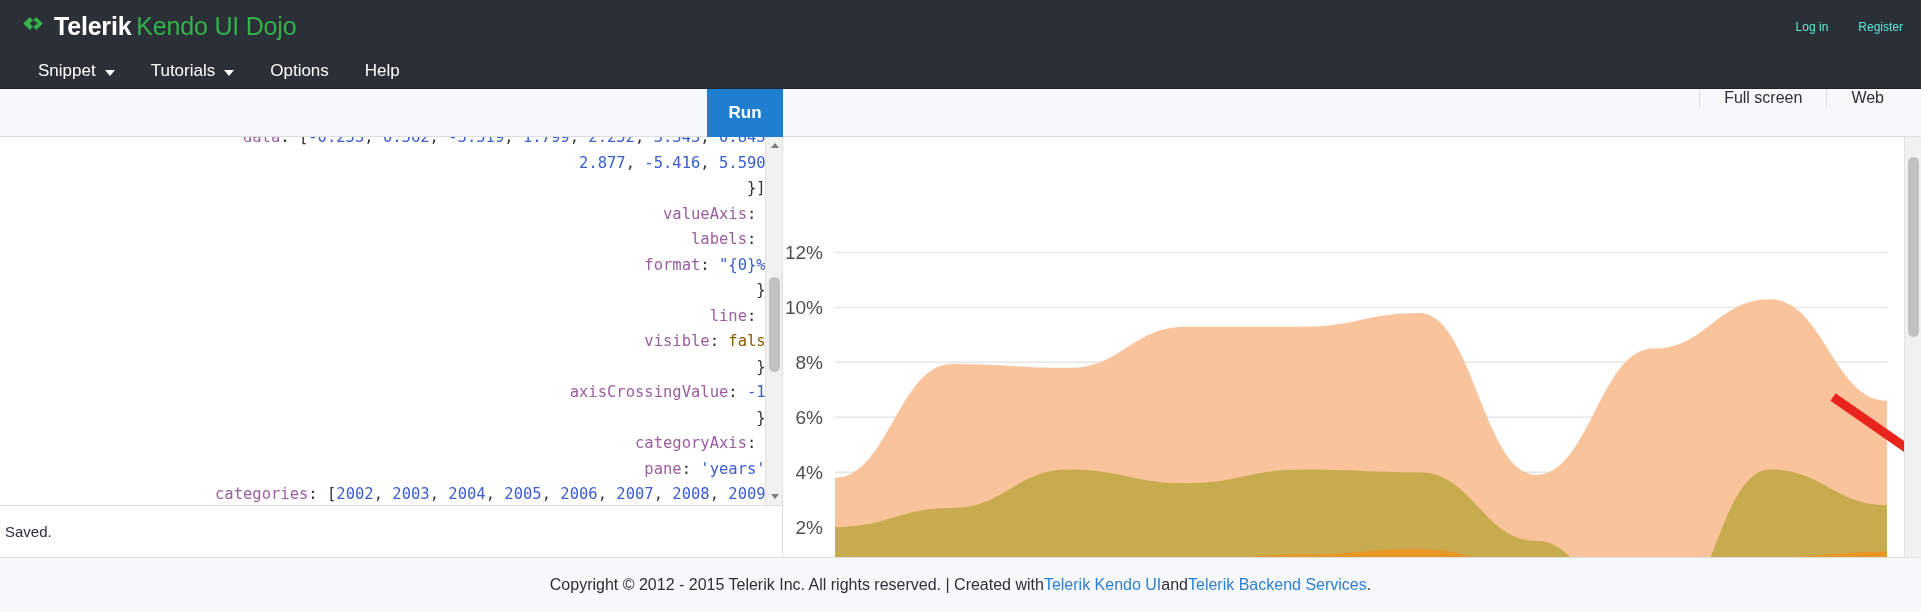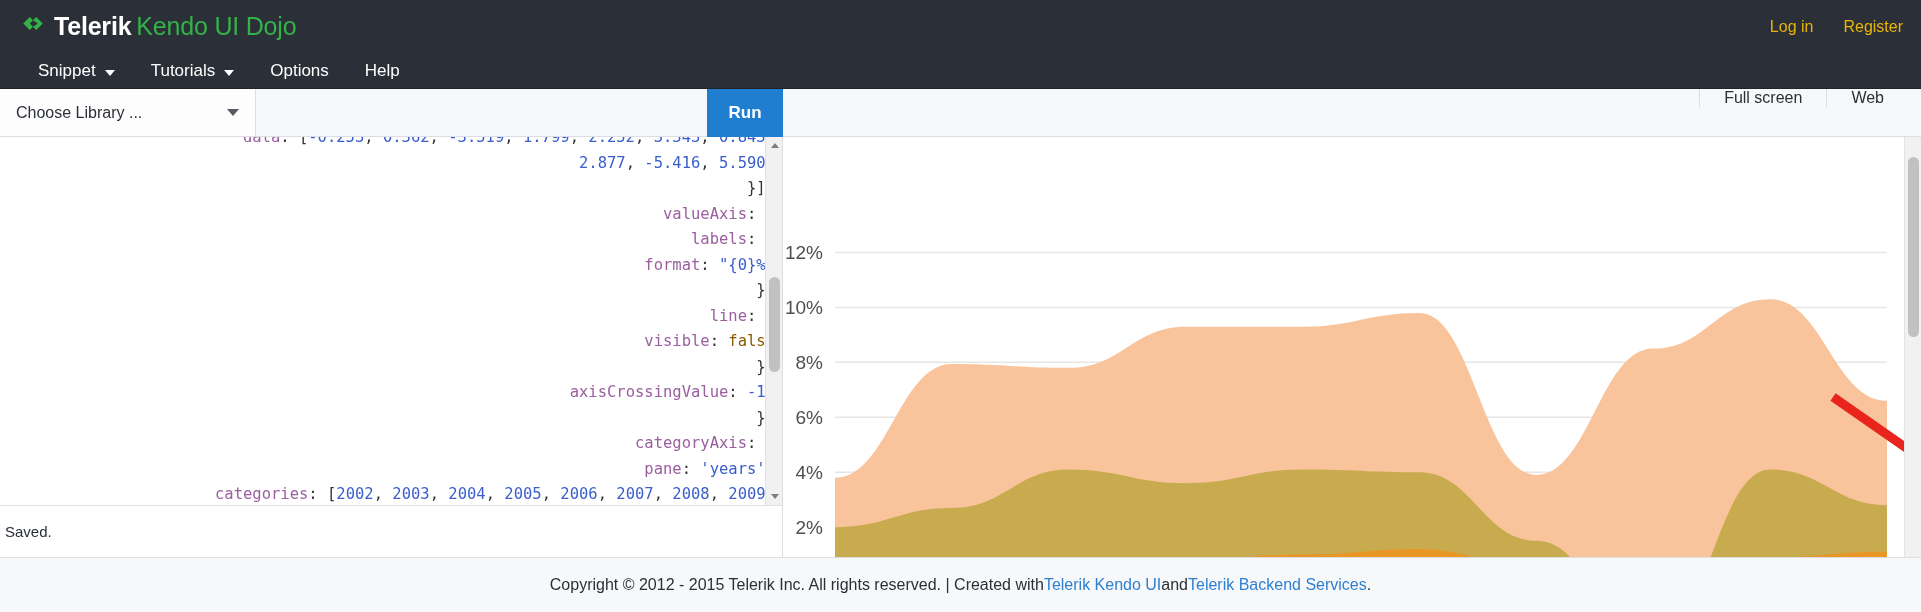--- a/index.html
+++ b/index.html
@@ -26,21 +26,21 @@
   .brand-logo { width: 26px; height: 26px; display: block; }
   .brand-text { font-size: 25px; letter-spacing: -0.2px; white-space: nowrap; }
   .brand-telerik { color: #ffffff; font-weight: bold; }
   .brand-kendo { color: #33b249; font-weight: 400; margin-left: 5px; }
 
   .topbar-right {
     position: absolute; right: 18px; top: 0; height: 53px;
     display: flex; align-items: center; gap: 30px;
   }
   .topbar-right a {
-    color: #eab308; font-size: 16px; text-decoration: none;
+    color: #5eead4; font-size: 12px; text-decoration: none;
   }
 
   
   .menubar {
     background: #2b2f38;
     height: 36px;
     flex: 0 0 36px;
     display: flex; align-items: center;
     padding-left: 20px;
     border-bottom: 1px solid #1f232a;
@@ -247,24 +247,20 @@
     </div>
     <div class="menu-item">
       <span>Options</span>
     </div>
     <div class="menu-item">
       <span>Help</span>
     </div>
   </div>
 
   <div class="toolbar">
-    <div class="choose-library">
-      <span>Choose Library ...</span>
-      <span class="cl-caret"></span>
-    </div>
     <div class="toolbar-spacer"></div>
     <div class="run-btn">Run</div>
     <div class="toolbar-right">
       <div class="tb-btn">
         <span>Full screen</span>
       </div>
       <div class="tb-btn">
         <span>Web</span>
         <span class="cl-caret"></span>
       </div>

